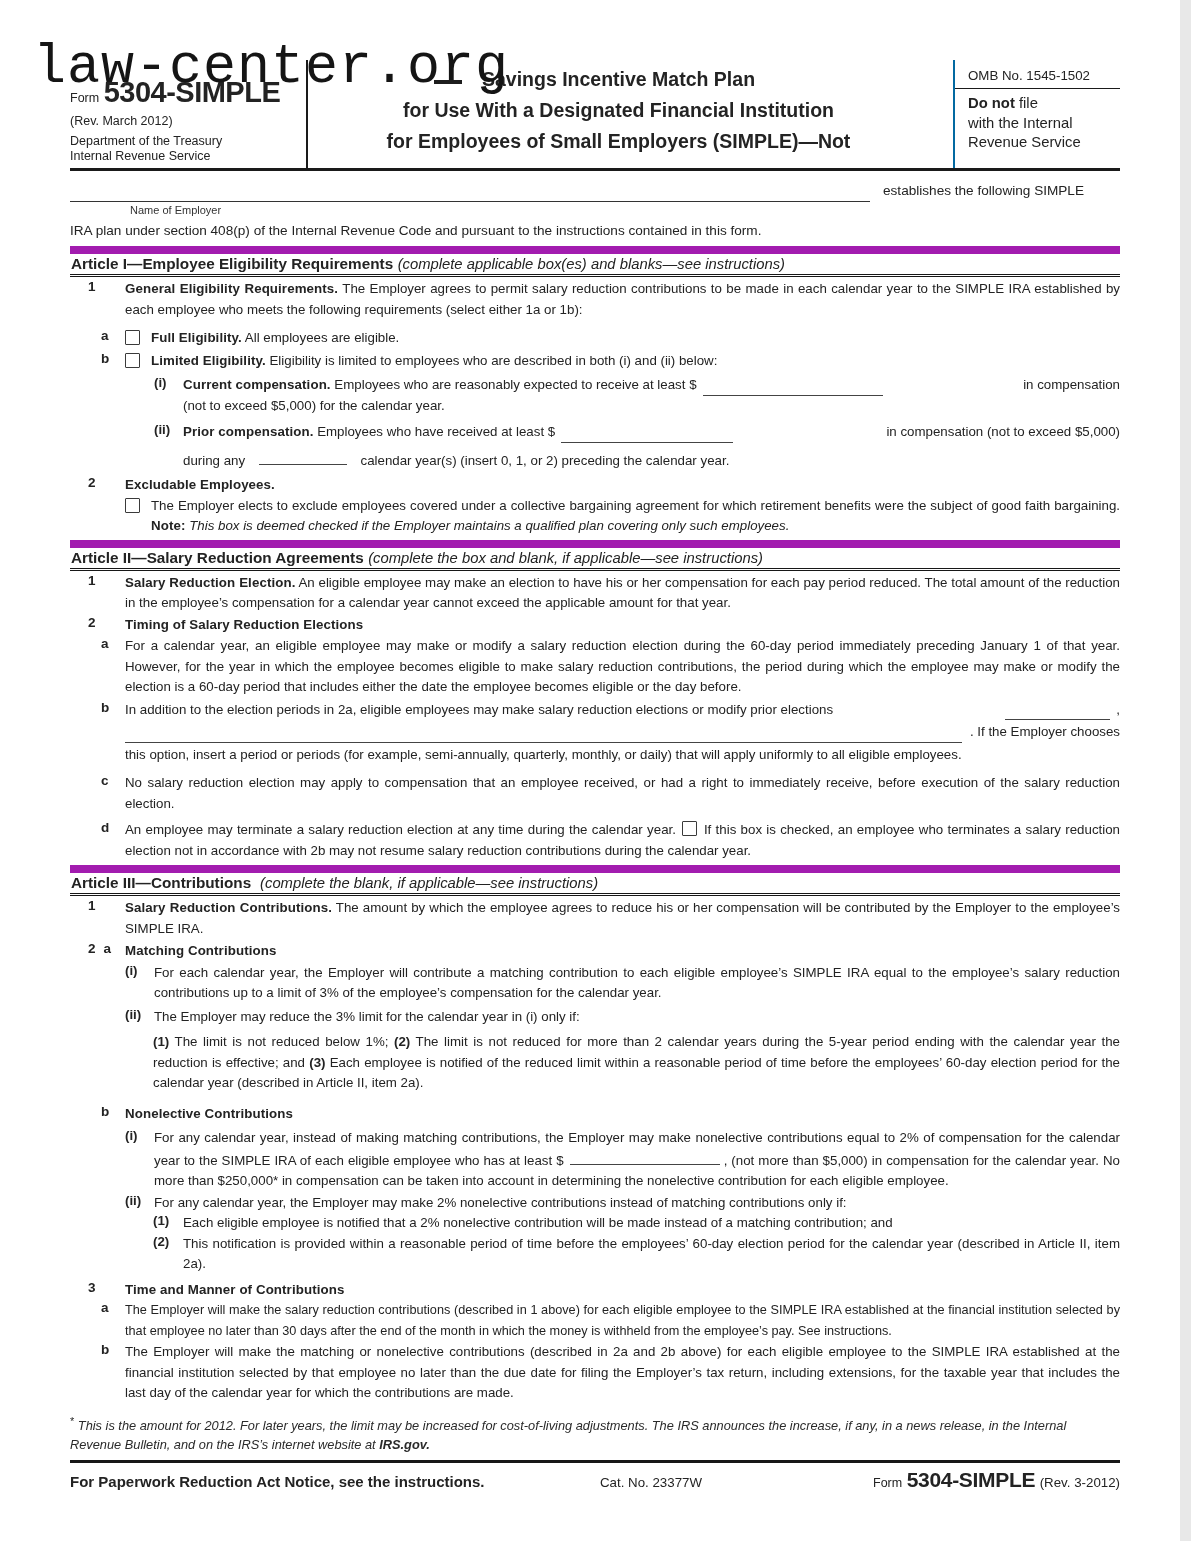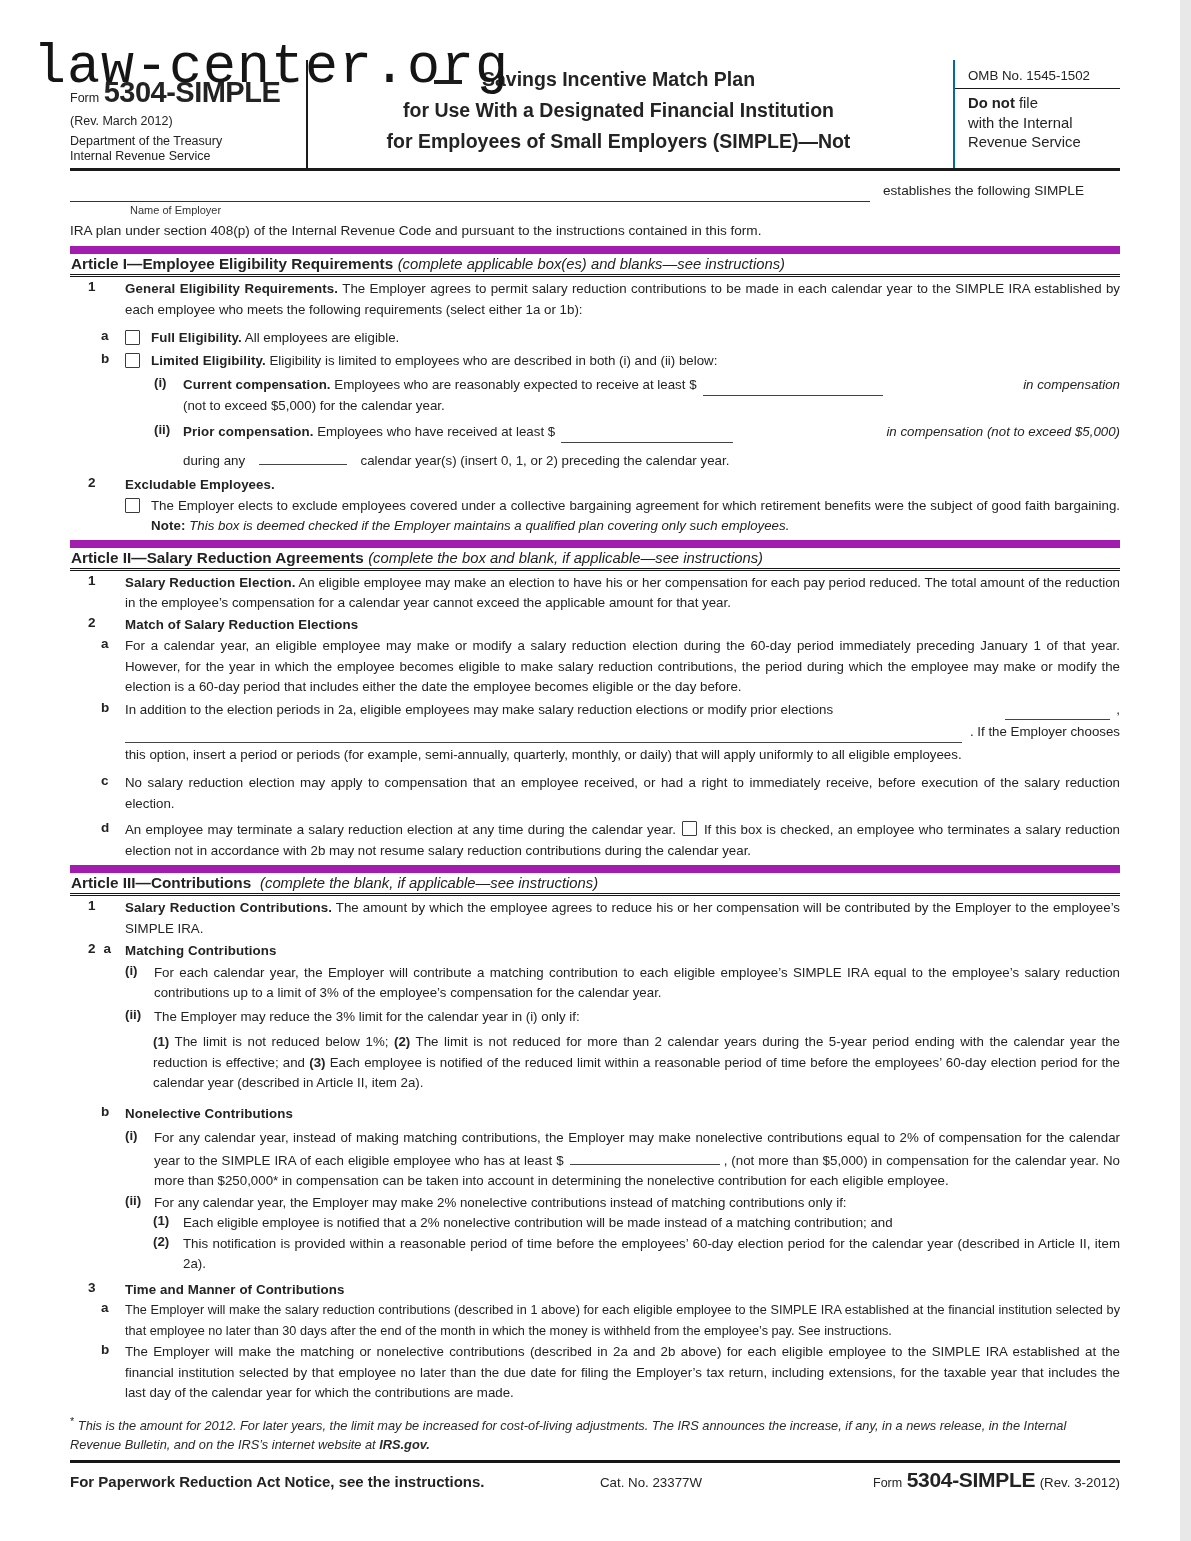--- a/index.html
+++ b/index.html
@@ -57,21 +57,21 @@
   .para { font-size:13.3px; line-height:20.5px; text-align:justify; }
 
   
   .cb { width:15px; height:15px; border:1.6px solid #3a3a3a; border-radius:1px; background:#fff;
         display:inline-block; flex:none; box-sizing:border-box; }
   .cbrow { display:flex; gap:11px; }
   .cbrow .cb { margin-top:2px; }
   .icb { vertical-align:-2px; margin:0 7px 0 6px; }
   .blank { display:inline-block; border-bottom:1.4px solid #444; height:15px; }
   .fl { display:flex; align-items:flex-end; }
-  .fl .tail { margin-left:auto; white-space:nowrap;font-style:italic; }
+  .fl .tail { margin-left:auto; white-space:nowrap; }
   .fl .blank { margin:0 6px; }
   .smalltxt .c-body { font-size:12.7px; }
 
   
   .mt1{margin-top:1px}.mt2{margin-top:2px}.mt3{margin-top:3px}.mt4{margin-top:4px}
   .mt5{margin-top:5px}.mt6{margin-top:6px}.mt8{margin-top:8px}.mt10{margin-top:10px}
 
   
   .footnote { margin-top:8px; font-size:12.8px; line-height:19px; font-style:italic; color:#2a2a2a; }
   .footnote sup { font-style:normal; font-size:11px; }
@@ -213,21 +213,21 @@
     <div class="row mt2">
       <div class="c-num">1</div>
       <div class="c-body">
         <b>Salary Reduction Election.</b>
         <span>An eligible employee may make an election to have his or her compensation for each pay period reduced. The total amount of the reduction in the employee’s compensation for a calendar year cannot exceed the applicable amount for that year.</span>
       </div>
     </div>
 
     <div class="row mt1">
       <div class="c-num">2</div>
-      <div class="c-body"><b>Match of Salary Reduction Elections</b></div>
+      <div class="c-body"><b>Timing of Salary Reduction Elections</b></div>
     </div>
 
     <div class="row mt1">
       <div class="c-letter">a</div>
       <div class="c-body">For a calendar year, an eligible employee may make or modify a salary reduction election during the 60-day period immediately preceding January 1 of that year. However, for the year in which the employee becomes eligible to make salary reduction contributions, the period during which the employee may make or modify the election is a 60-day period that includes either the date the employee becomes  eligible or the day before.</div>
     </div>
 
     <div class="row mt2">
       <div class="c-letter">b</div>
       <div class="c-body">

